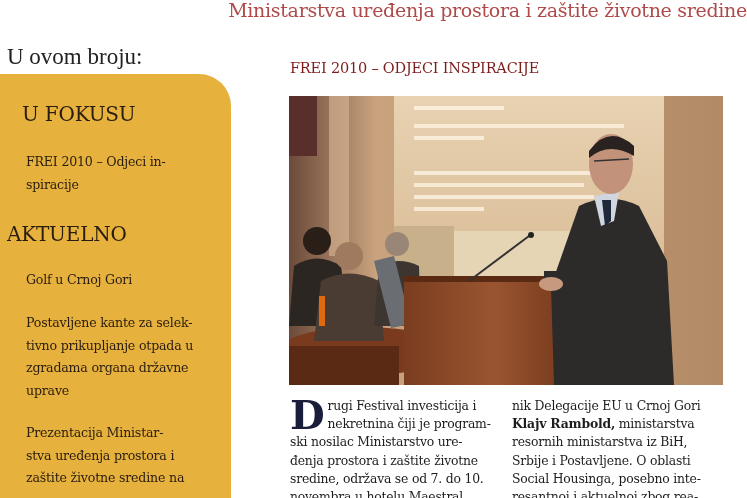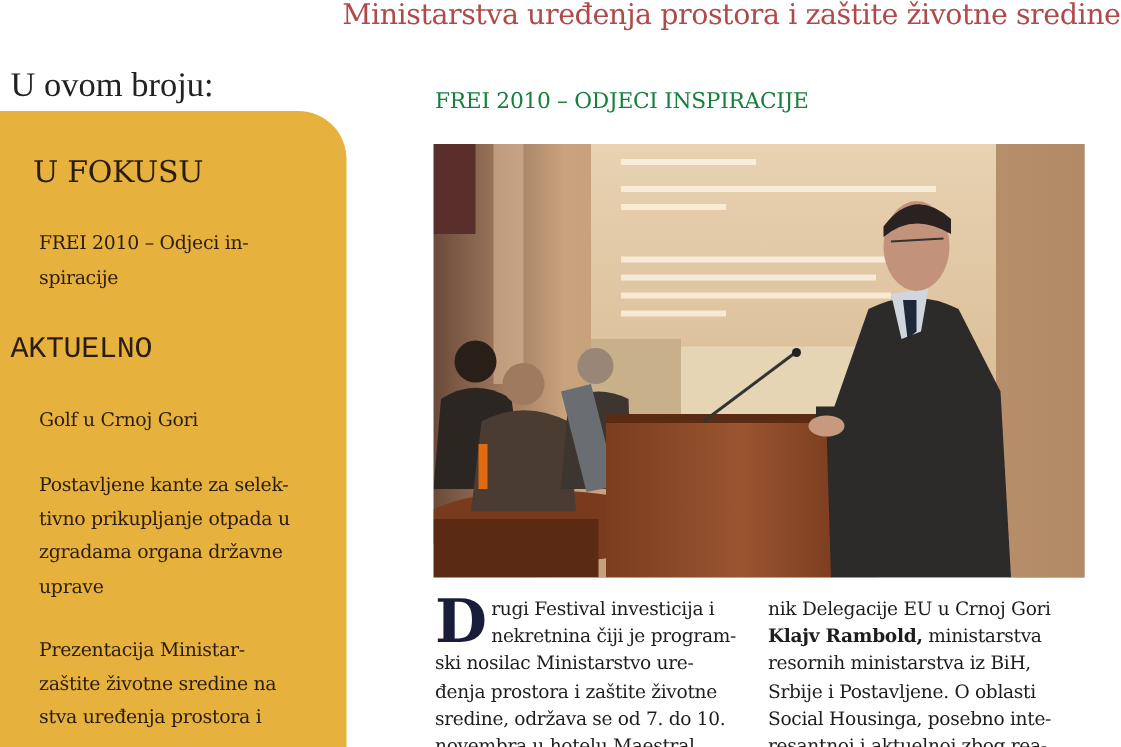--- a/index.html
+++ b/index.html
@@ -55,21 +55,21 @@
       font-size: 12.6px;
       line-height: 22.5px;
       color: #2a1d10;
       letter-spacing: -0.2px;
     }
     .article-title {
       position: absolute;
       left: 290px; top: 60px;
       font-family: "DejaVu Serif", serif;
       font-size: 14.5px;
-      color: #15803d;
+      color: #7f1d1d;
       letter-spacing: -0.2px;
     }
     .photo {
       position: absolute;
       left: 289px; top: 96px;
       width: 434px; height: 289px;
       overflow: hidden;
       background: #8a6a4a;
     }
     .col {
@@ -104,37 +104,37 @@
 <div class="toc-label">U ovom broju:</div>
 
 <div class="sidebar">
   <div class="sec-heading" style="top:28px;margin-left:15px;">U FOKUSU</div>
 
   <div class="sec-item" style="top:77px;">
     <div>FREI 2010 – Odjeci in-</div>
     <div>spiracije</div>
   </div>
 
-  <div class="sec-heading" style="top:148px;font-family:Liberation Mono, monospace;">AKTUELNO</div>
+  <div class="sec-heading" style="top:148px;">AKTUELNO</div>
 
   <div class="sec-item" style="top:195px;">
     <div>Golf u Crnoj Gori</div>
   </div>
 
   <div class="sec-item" style="top:238px;">
     <div>Postavljene kante za selek-</div>
     <div>tivno prikupljanje otpada u</div>
     <div>zgradama organa državne</div>
     <div>uprave</div>
   </div>
 
   <div class="sec-item" style="top:348px;">
     <div>Prezentacija Ministar-</div>
+    <div>stva uređenja prostora i</div>
     <div>zaštite životne sredine na</div>
-    <div>stva uređenja prostora i</div>
   </div>
 </div>
 
 <div class="article-title">FREI 2010 – ODJECI INSPIRACIJE</div>
 
 <div class="photo" aria-label="Speaker at podium during FREI 2010 conference">
   <svg width="434" height="289" viewBox="0 0 434 289" xmlns="http://www.w3.org/2000/svg">
     <defs>
       <linearGradient id="wall" x1="0" y1="0" x2="1" y2="0">
         <stop offset="0" stop-color="#6b4a3a"></stop>

